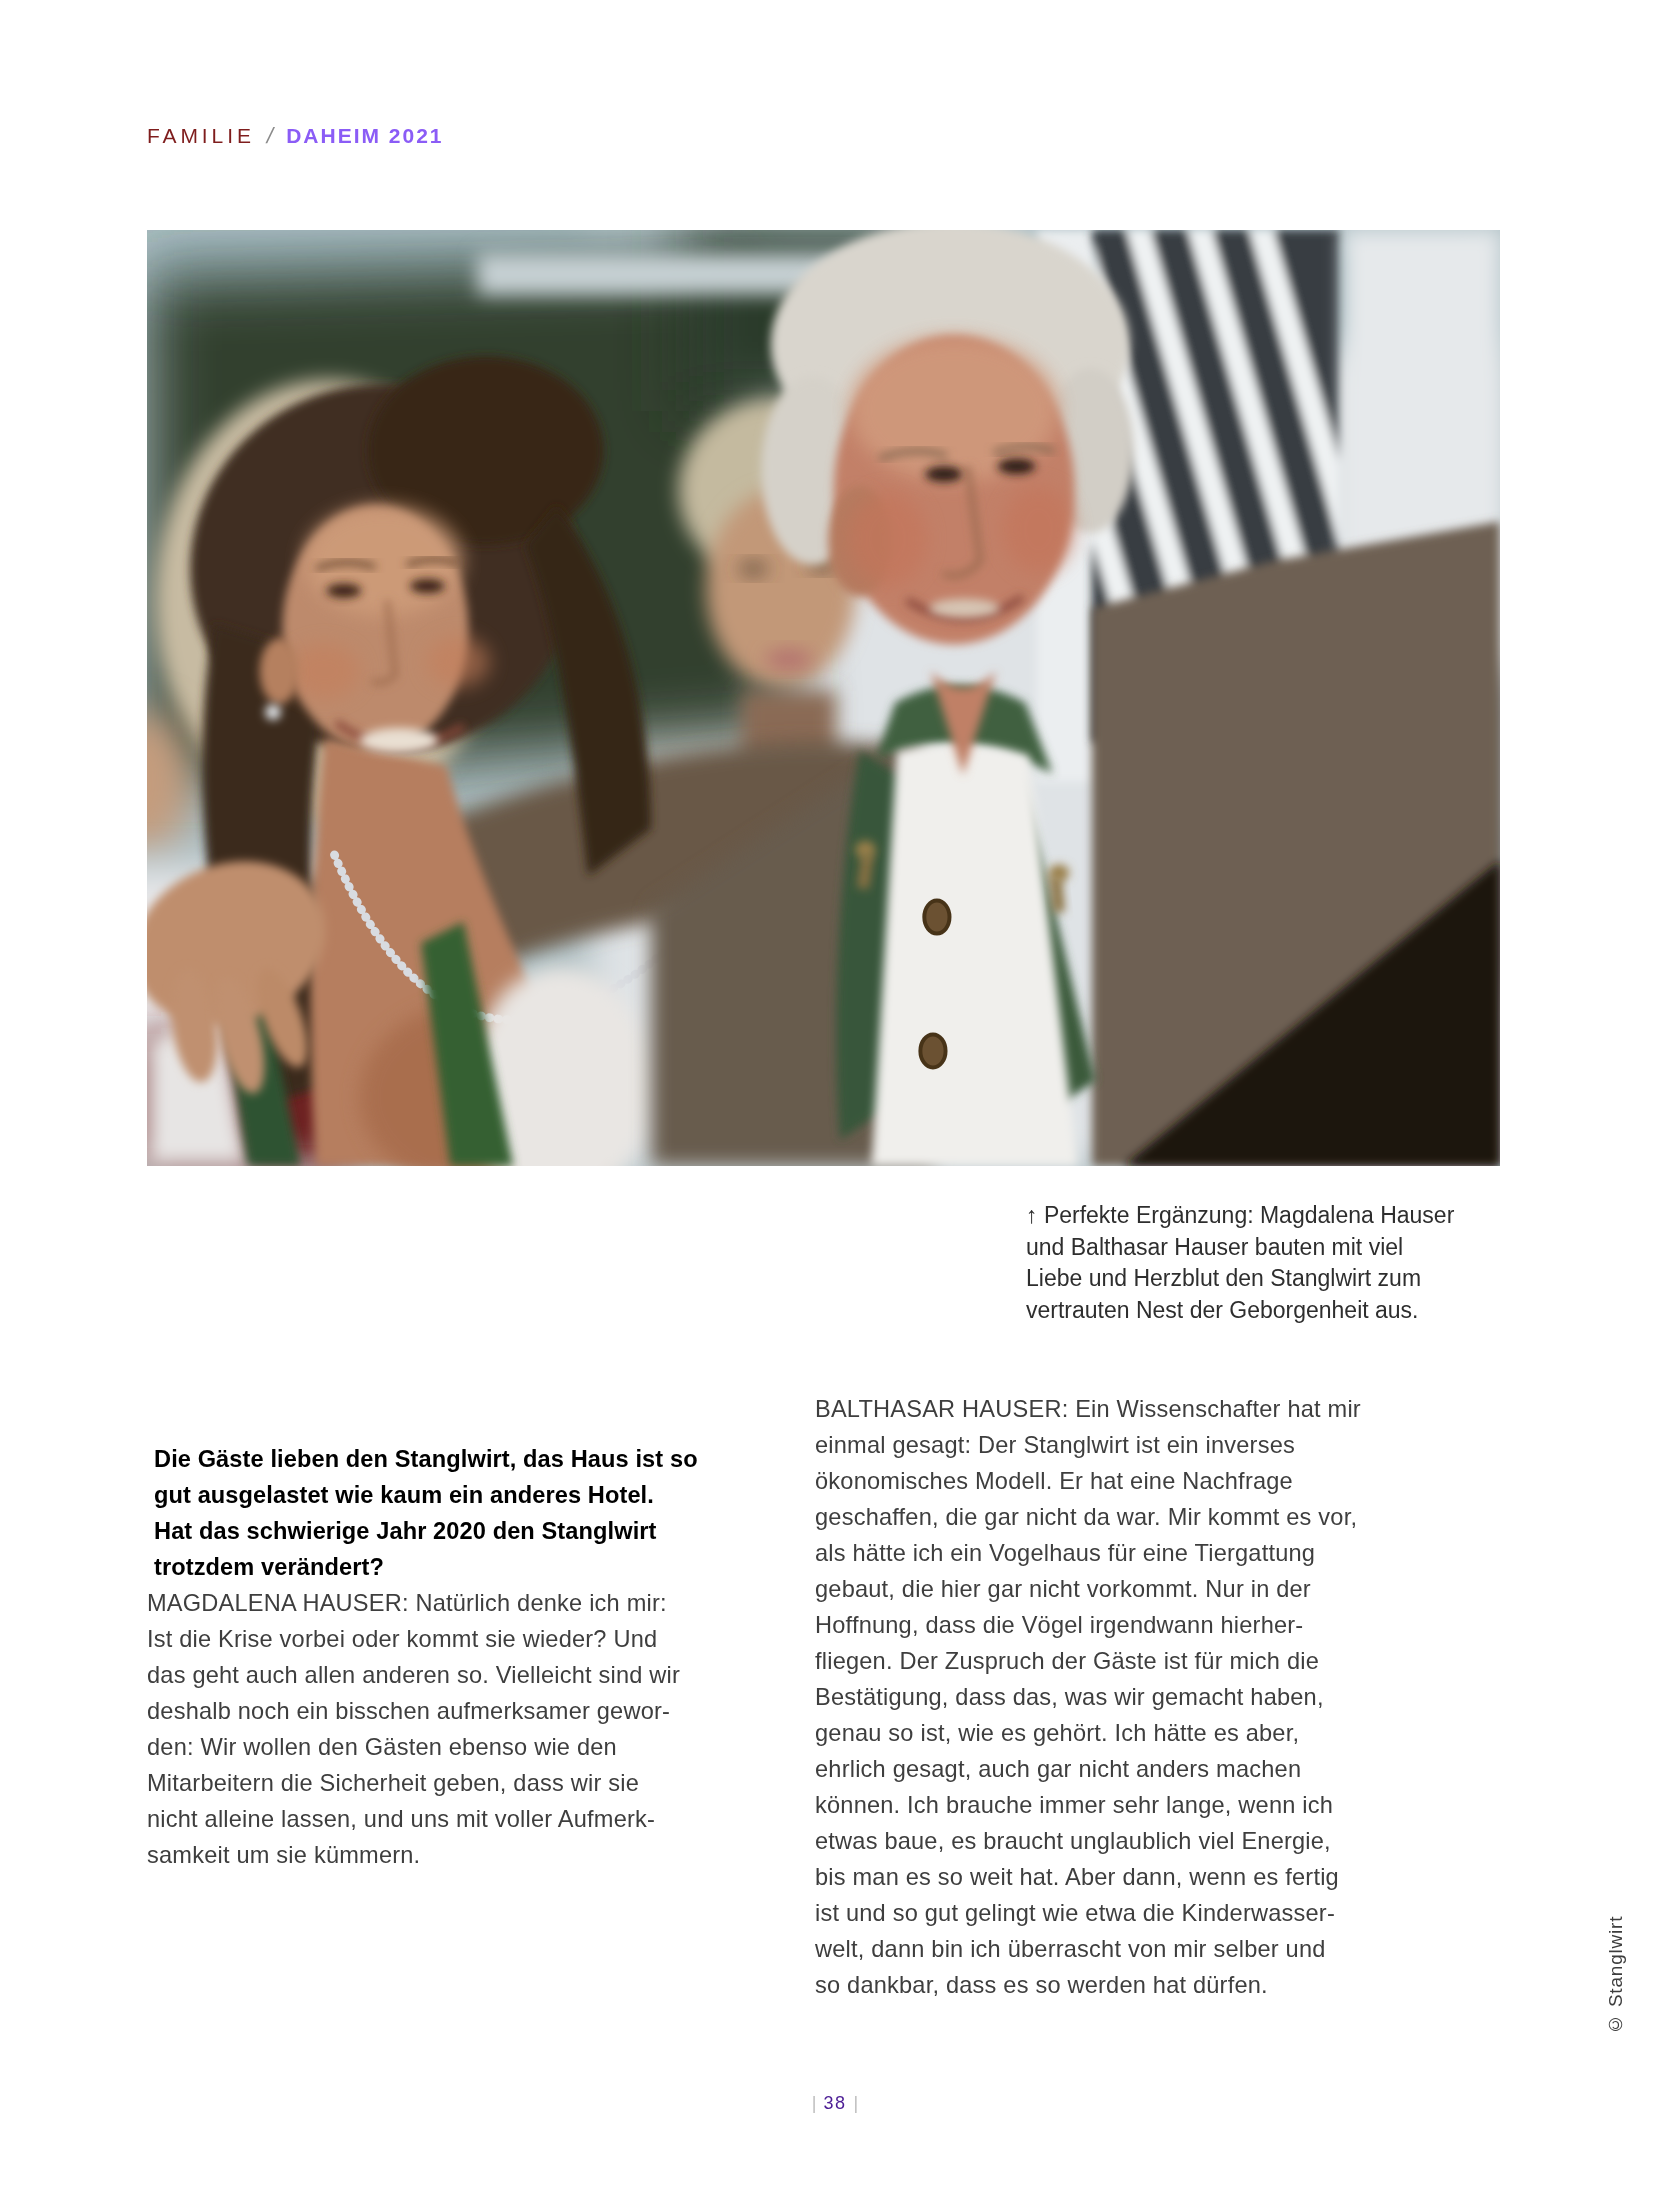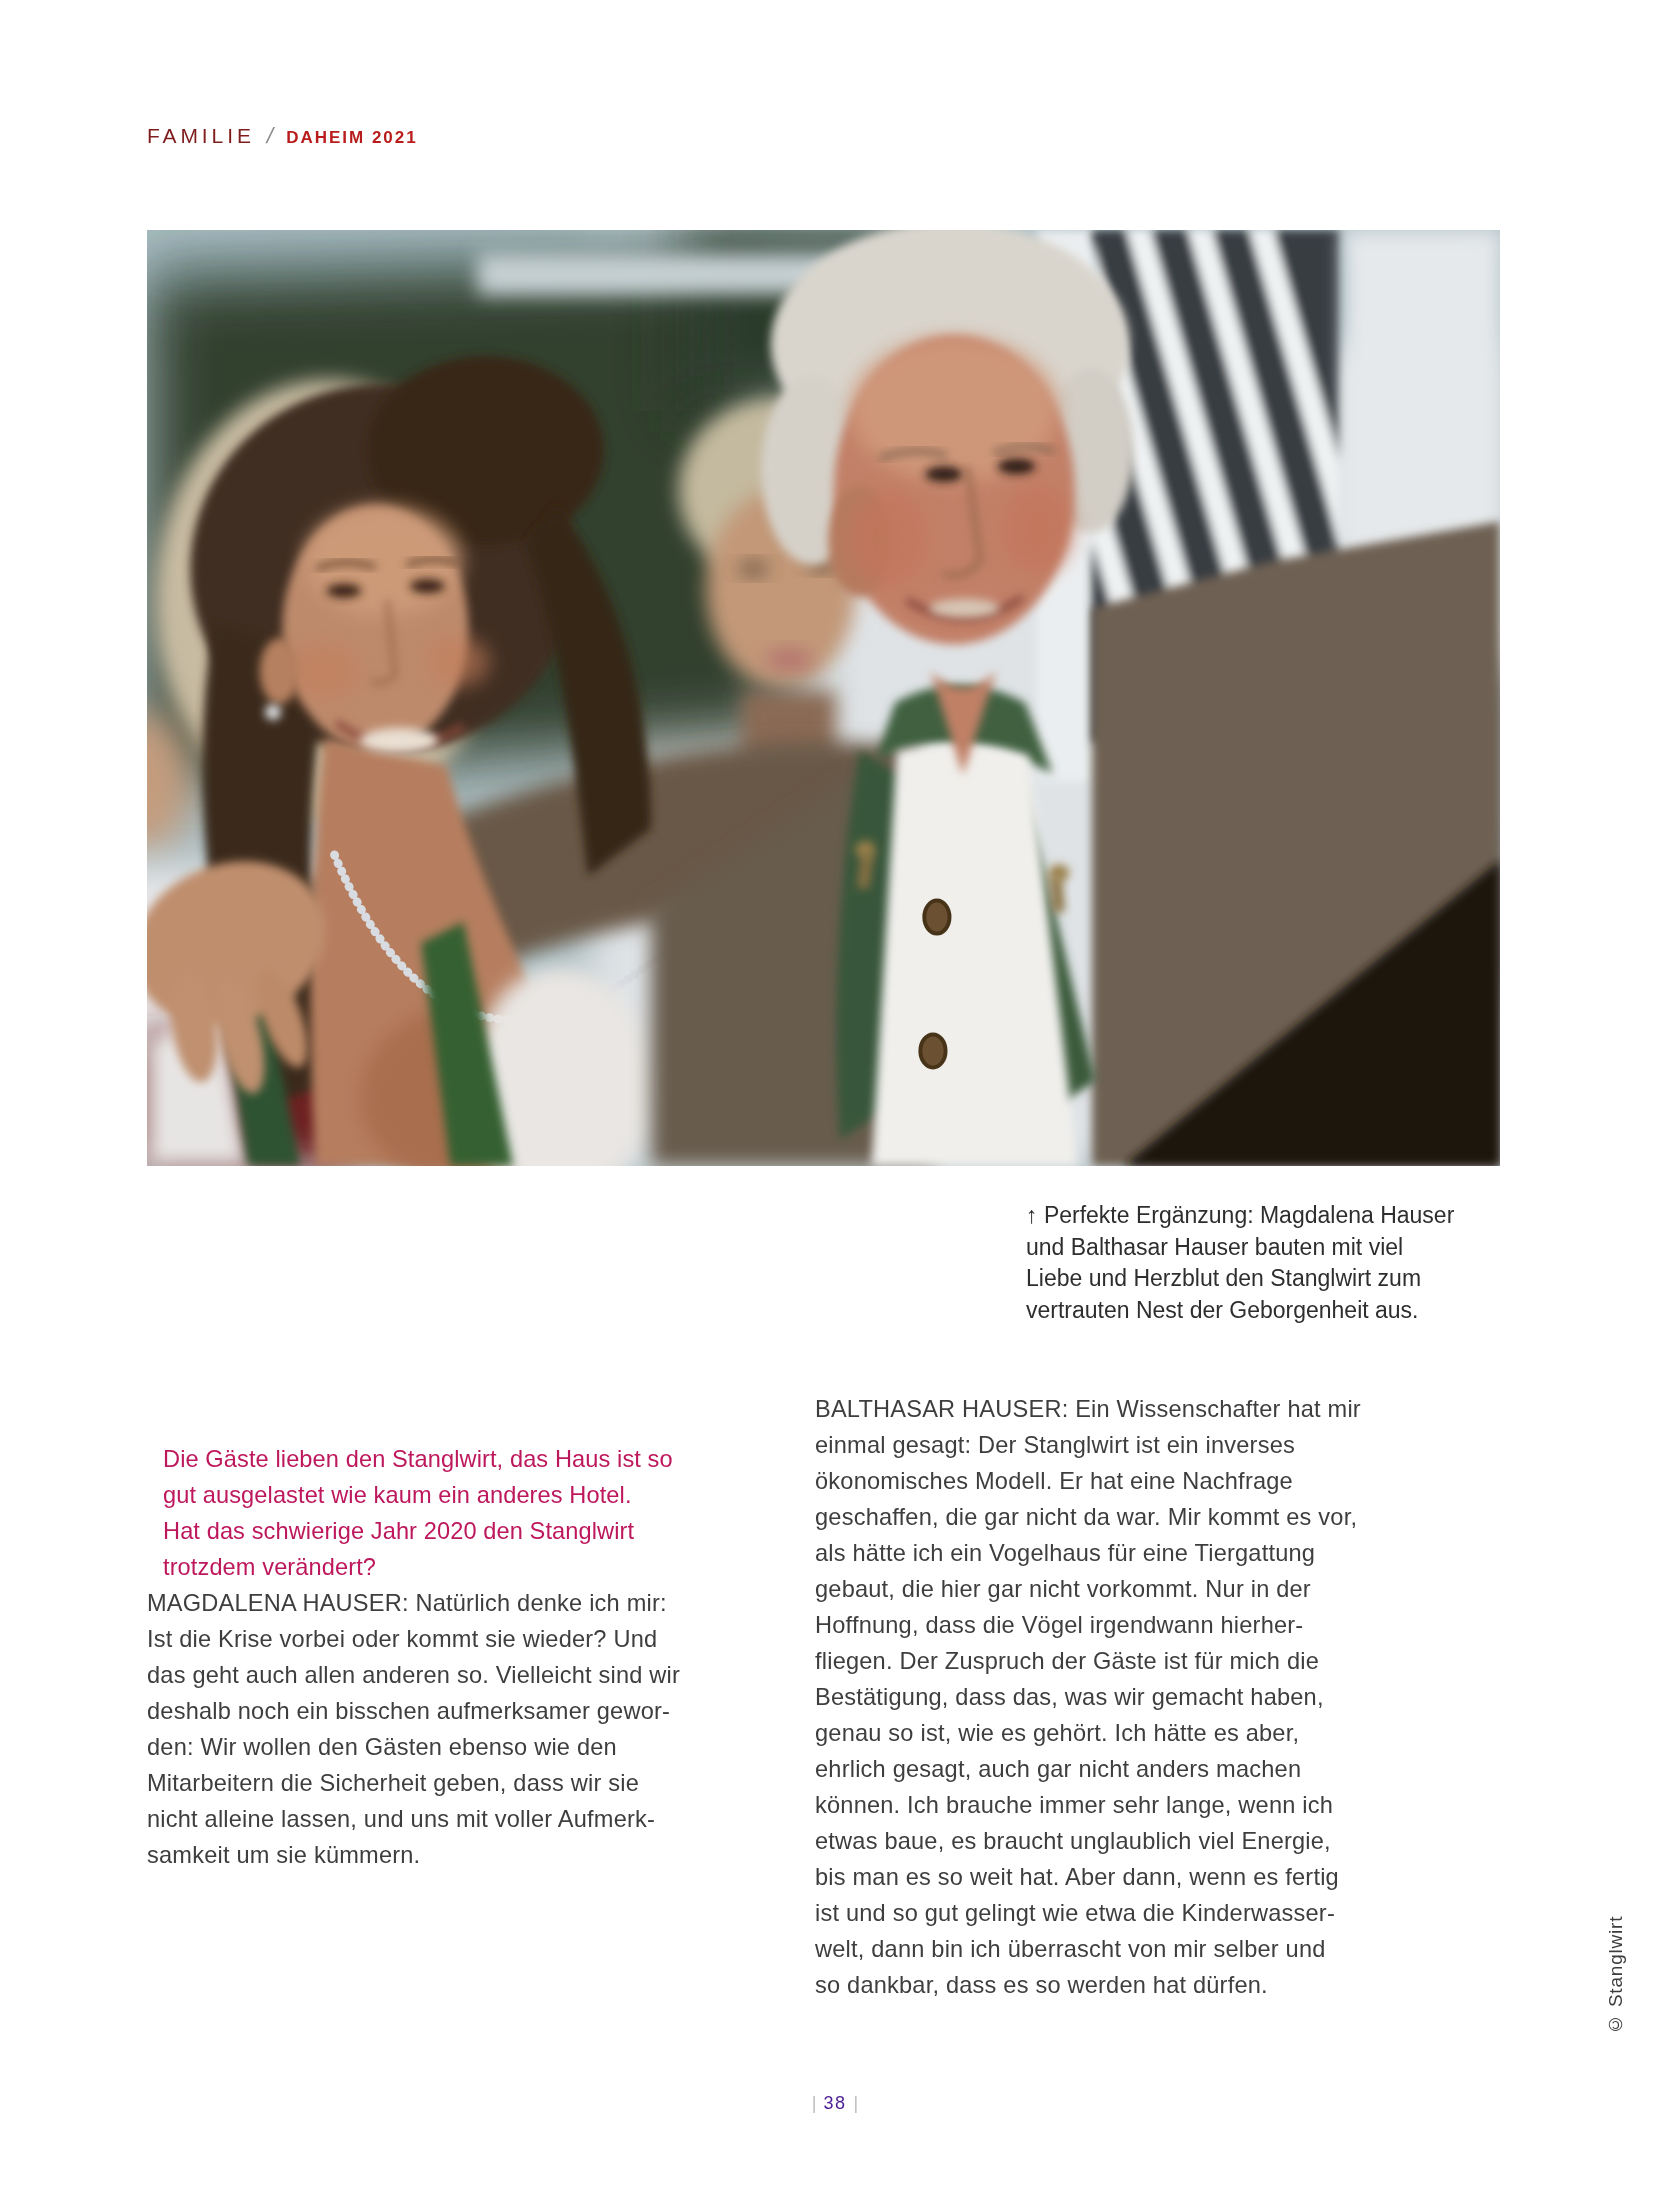--- a/index.html
+++ b/index.html
@@ -4,34 +4,34 @@
 <style>
   html,body{margin:0;padding:0;background:#ffffff;}
   .page{
     position:relative;width:1670px;height:2205px;background:#ffffff;
     font-family:"Liberation Sans",sans-serif;overflow:hidden;
   }
   
   .kicker{position:absolute;left:147px;top:123px;display:flex;align-items:baseline;gap:12.6px;}
   .kicker .section{font-size:21px;font-weight:400;letter-spacing:3.9px;color:#7f1d1d;}
   .kicker .slash{font-size:22px;font-weight:300;color:#8a8a8a;transform:skewX(-12deg);}
-  .kicker .edition{font-size:17px;font-weight:700;letter-spacing:2px;color:#b91c1c;}
+  .kicker .edition{font-size:21px;font-weight:700;letter-spacing:2px;color:#8b5cf6;}
   
   .photo{position:absolute;left:147px;top:230px;width:1353px;height:936px;overflow:hidden;background:#8fa5ab;}
   .photo svg{display:block;width:100%;height:100%;}
   
   .caption{position:absolute;left:1026px;top:1200px;width:473px;font-size:23px;line-height:31.5px;color:#2e2e2e;}
   .caption .arrow{font-size:23px;color:#2e2e2e;}
   .caption .cap-text{white-space:pre-line;}
   
   .col{position:absolute;top:1391px;width:662px;font-size:23.6px;line-height:36px;color:#3e3e3e;letter-spacing:0.2px;}
   .col-left{left:147px;}
   .col-right{left:815px;}
   .body-text{margin:0;white-space:pre-line;font-weight:400;}
-  .question{margin:50px 0 0 16px;white-space:pre-line;font-weight:400;color:#be185d;letter-spacing:0.1px;}
+  .question{margin:50px 0 0 7px;white-space:pre-line;font-weight:700;color:#000000;letter-spacing:0.1px;}
   
   .credit{
     position:absolute;left:1605px;top:1893px;height:142px;
     writing-mode:vertical-rl;transform:rotate(180deg);
     font-size:19px;color:#3d3d3d;letter-spacing:0.8px;
   }
   
   .pagenum{position:absolute;left:0;top:2093px;width:100%;text-align:center;font-size:18px;}
   .pagenum .bar{color:#bdbdbd;font-weight:300;padding:0 7px;}
   .pagenum .num{color:#4c1d95;letter-spacing:1.6px;}

